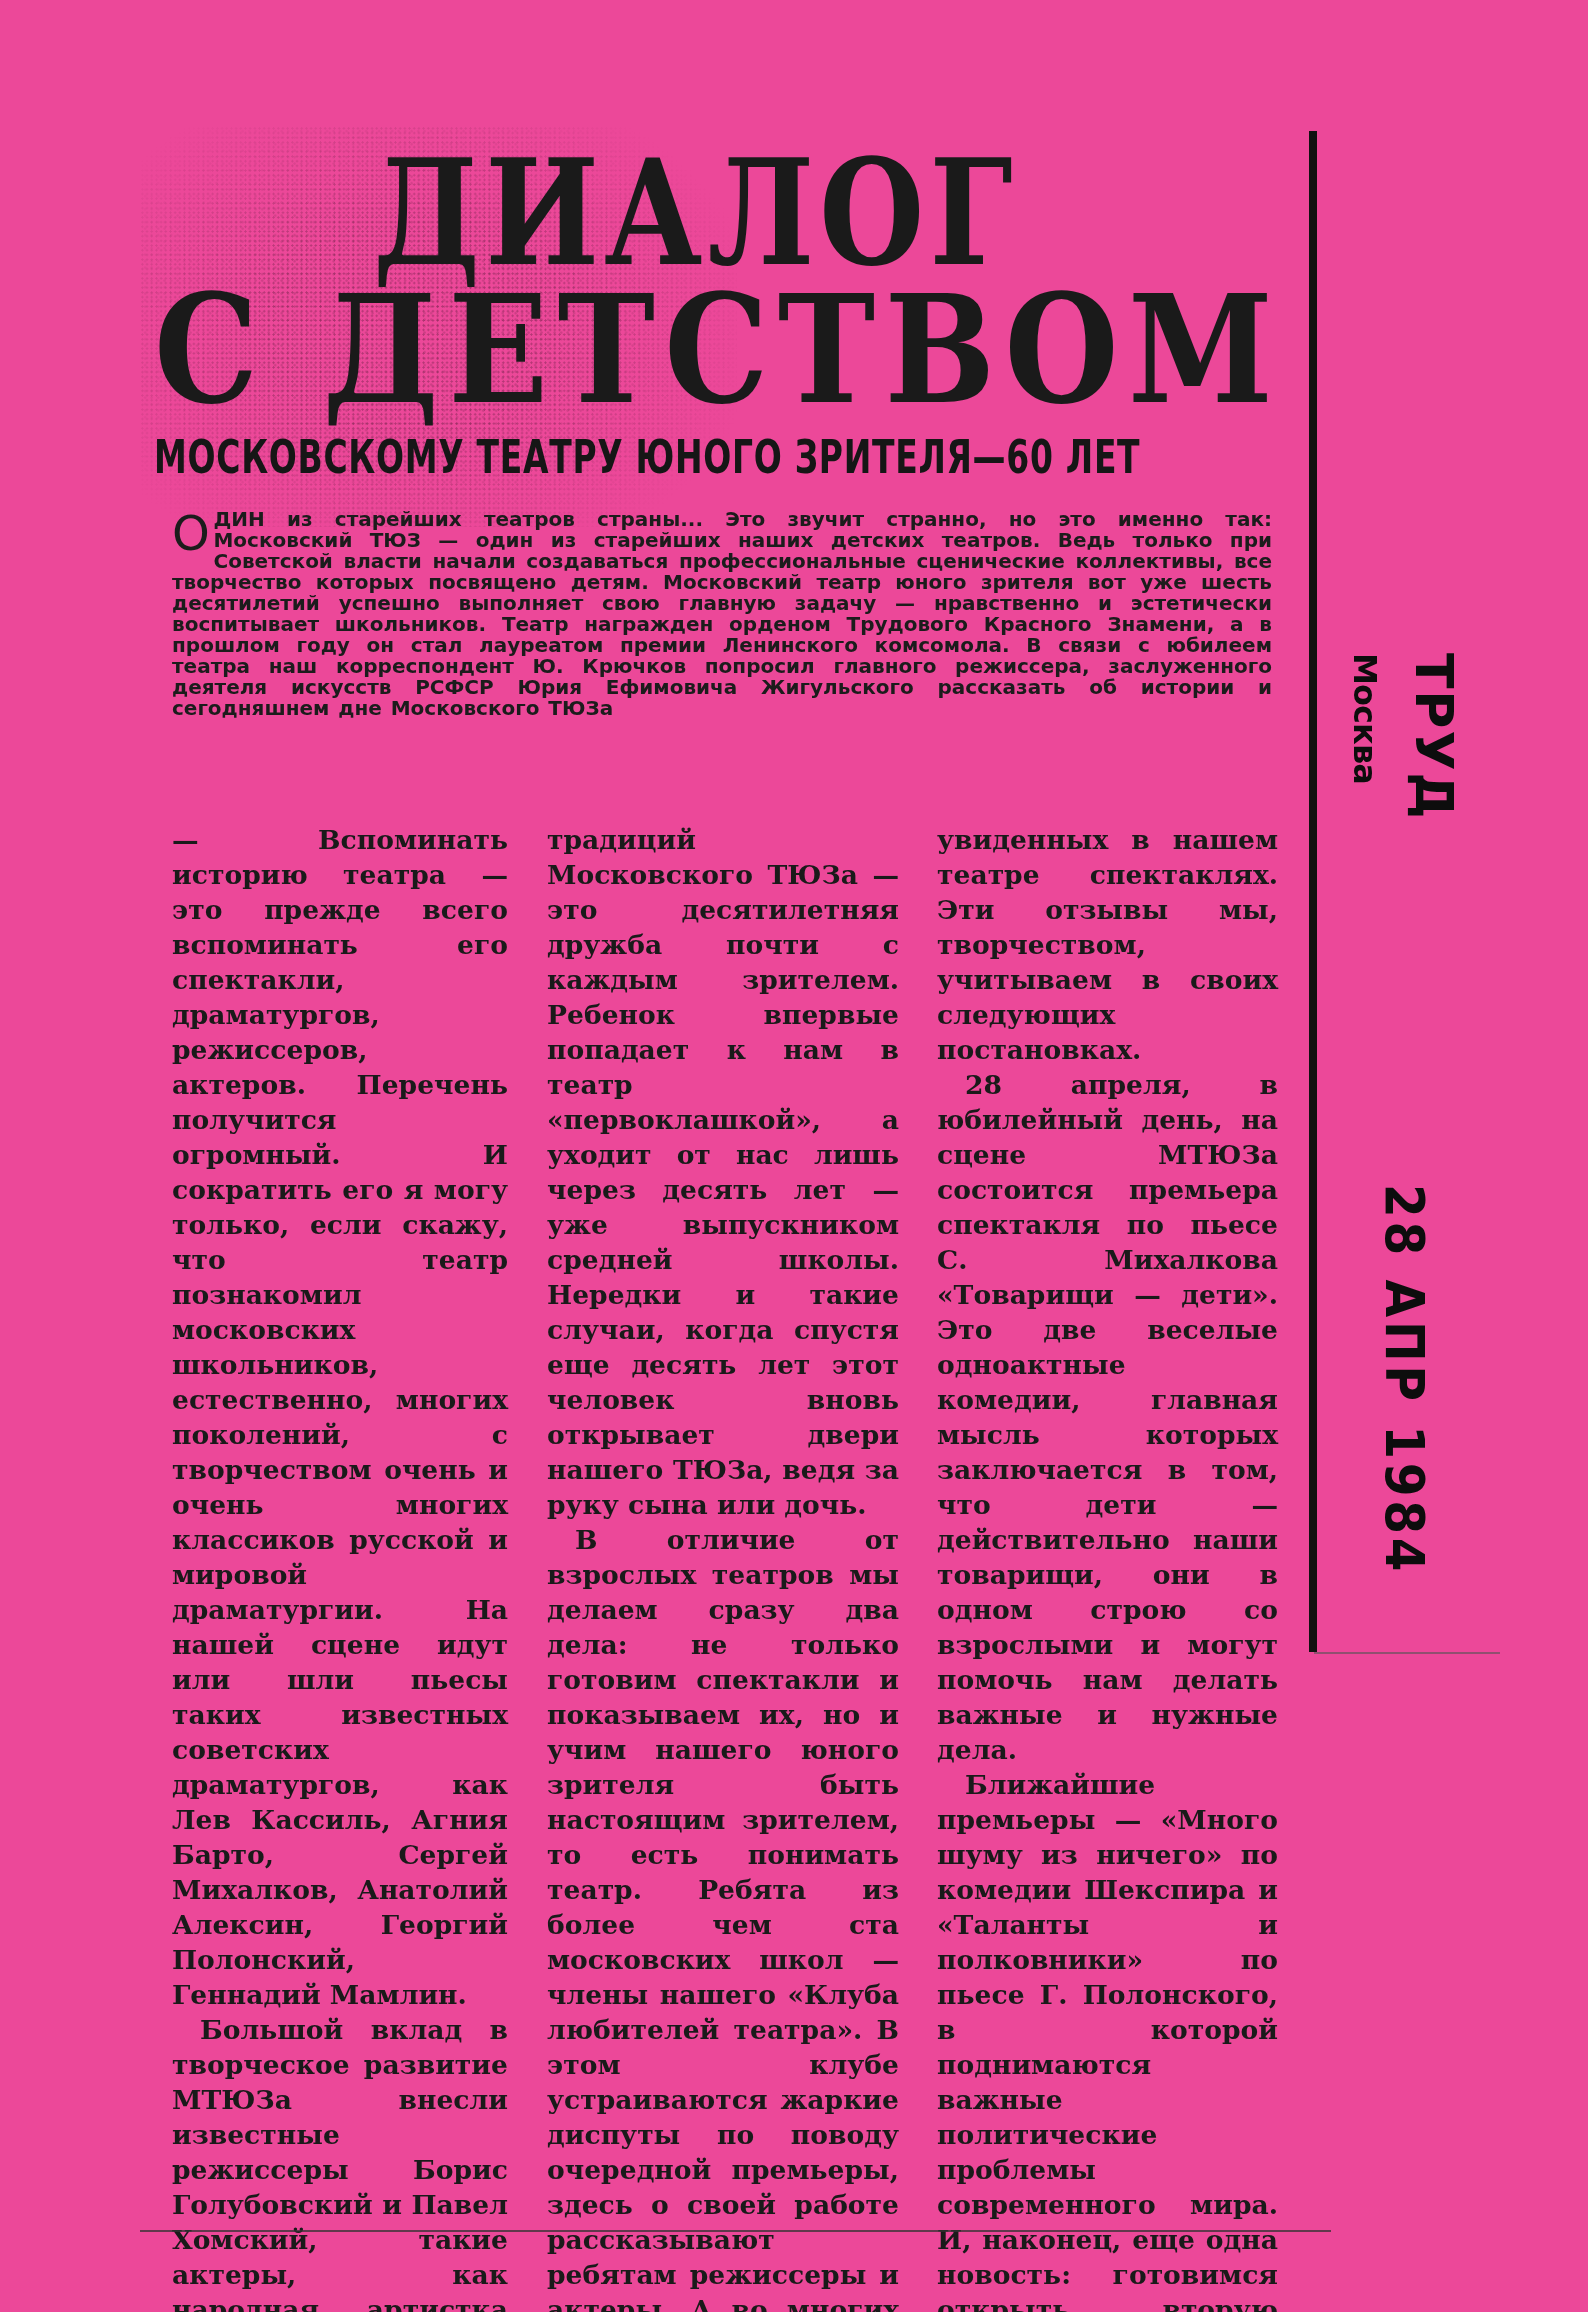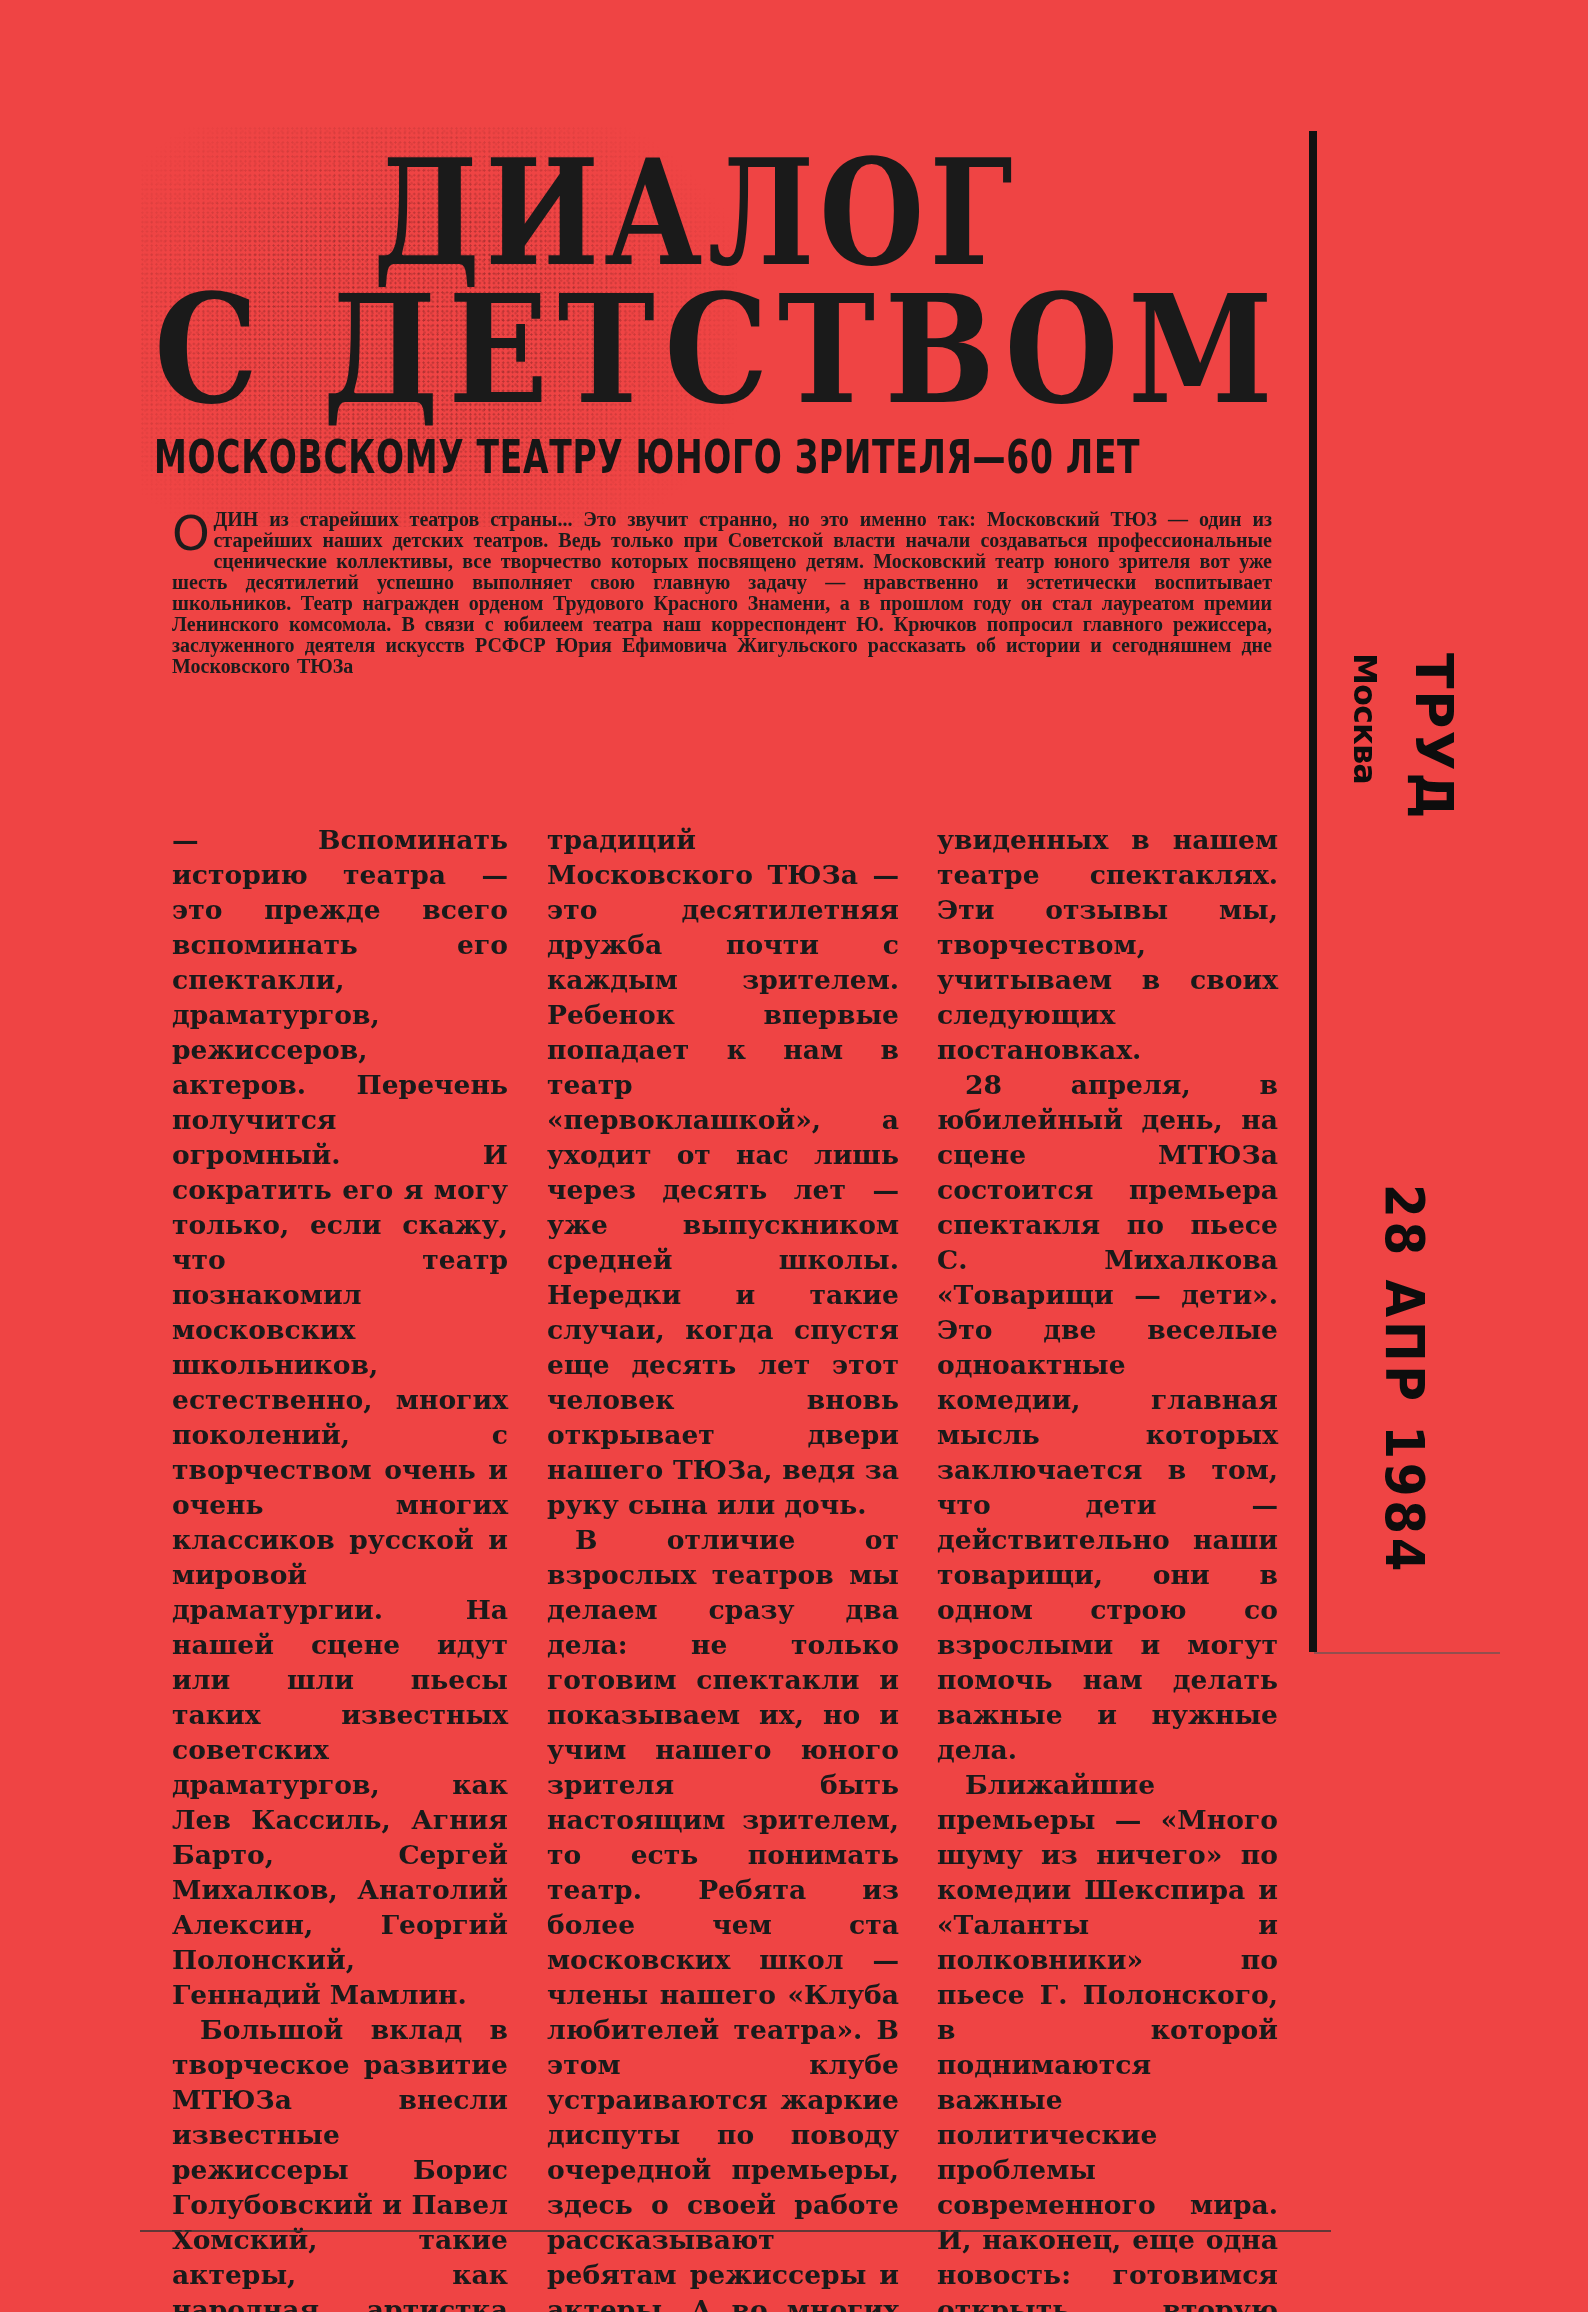--- a/index.html
+++ b/index.html
@@ -1,20 +1,20 @@
 <!DOCTYPE html>
 <html style="font-size:15px"><head>
 <meta charset="utf-8">
 <style>
   html, body { margin: 0; padding: 0; background: #ffffff; }
   body {
     width: 1589px; height: 2313px; position: relative; overflow: hidden;
     font-family: "DejaVu Serif", serif; color: #151515;
   }
-  .page { position: absolute; left: 0; top: 0; width: 1589px; height: 2313px; background: #ef4444; }
+  .page { position: absolute; left: 0; top: 0; width: 1589px; height: 2313px; background: #ec4899; }
 
   
   .halftone {
     position: absolute; left: 140px; top: 126px; width: 597px; height: 401px;
     background:
       radial-gradient(circle, rgba(0,0,0,0.28) 0.9px, transparent 1.3px) 0 0 / 4.7px 4.7px,
       radial-gradient(circle, rgba(0,0,0,0.16) 0.9px, transparent 1.5px) 1.9px 1.9px / 6.5px 6.5px;
     -webkit-mask-image: radial-gradient(ellipse 60% 65% at 45% 50%, #000 40%, transparent 100%);
             mask-image: radial-gradient(ellipse 60% 65% at 45% 50%, #000 40%, transparent 100%);
     opacity: 0.85;
@@ -38,21 +38,21 @@
   .lead {
     position: absolute; left: 172px; top: 509px; width: 1100px;
     font-family: "DejaVu Sans", sans-serif; font-weight: bold;
     font-size: 20px; line-height: 21px; text-align: justify; color: #1c1c1c;
     word-spacing: 1.9px;
   }
   .lead .dropcap {
     float: left; font-family: "DejaVu Sans", sans-serif; font-weight: normal;
     font-size: 48px; line-height: 41px; margin: 3.7px 3.7px 0 0; color: #1c1c1c;
   }
-  .lead-text { display: block; font-family: Liberation Serif, serif; }
+  .lead-text { display: block; }
 
   .columns { position: absolute; top: 822px; left: 0; width: 1427px; height: 1398px; }
   .col {
     position: absolute; top: 0;
     font-family: "DejaVu Serif", serif; font-weight: bold;
     font-size: 26.6px; line-height: 35px; text-align: justify; color: #1a1a1a;
     hyphens: manual;
   }
   .col p { margin: 0; text-indent: 28px; }
   .col p.noindent { text-indent: 0; }

